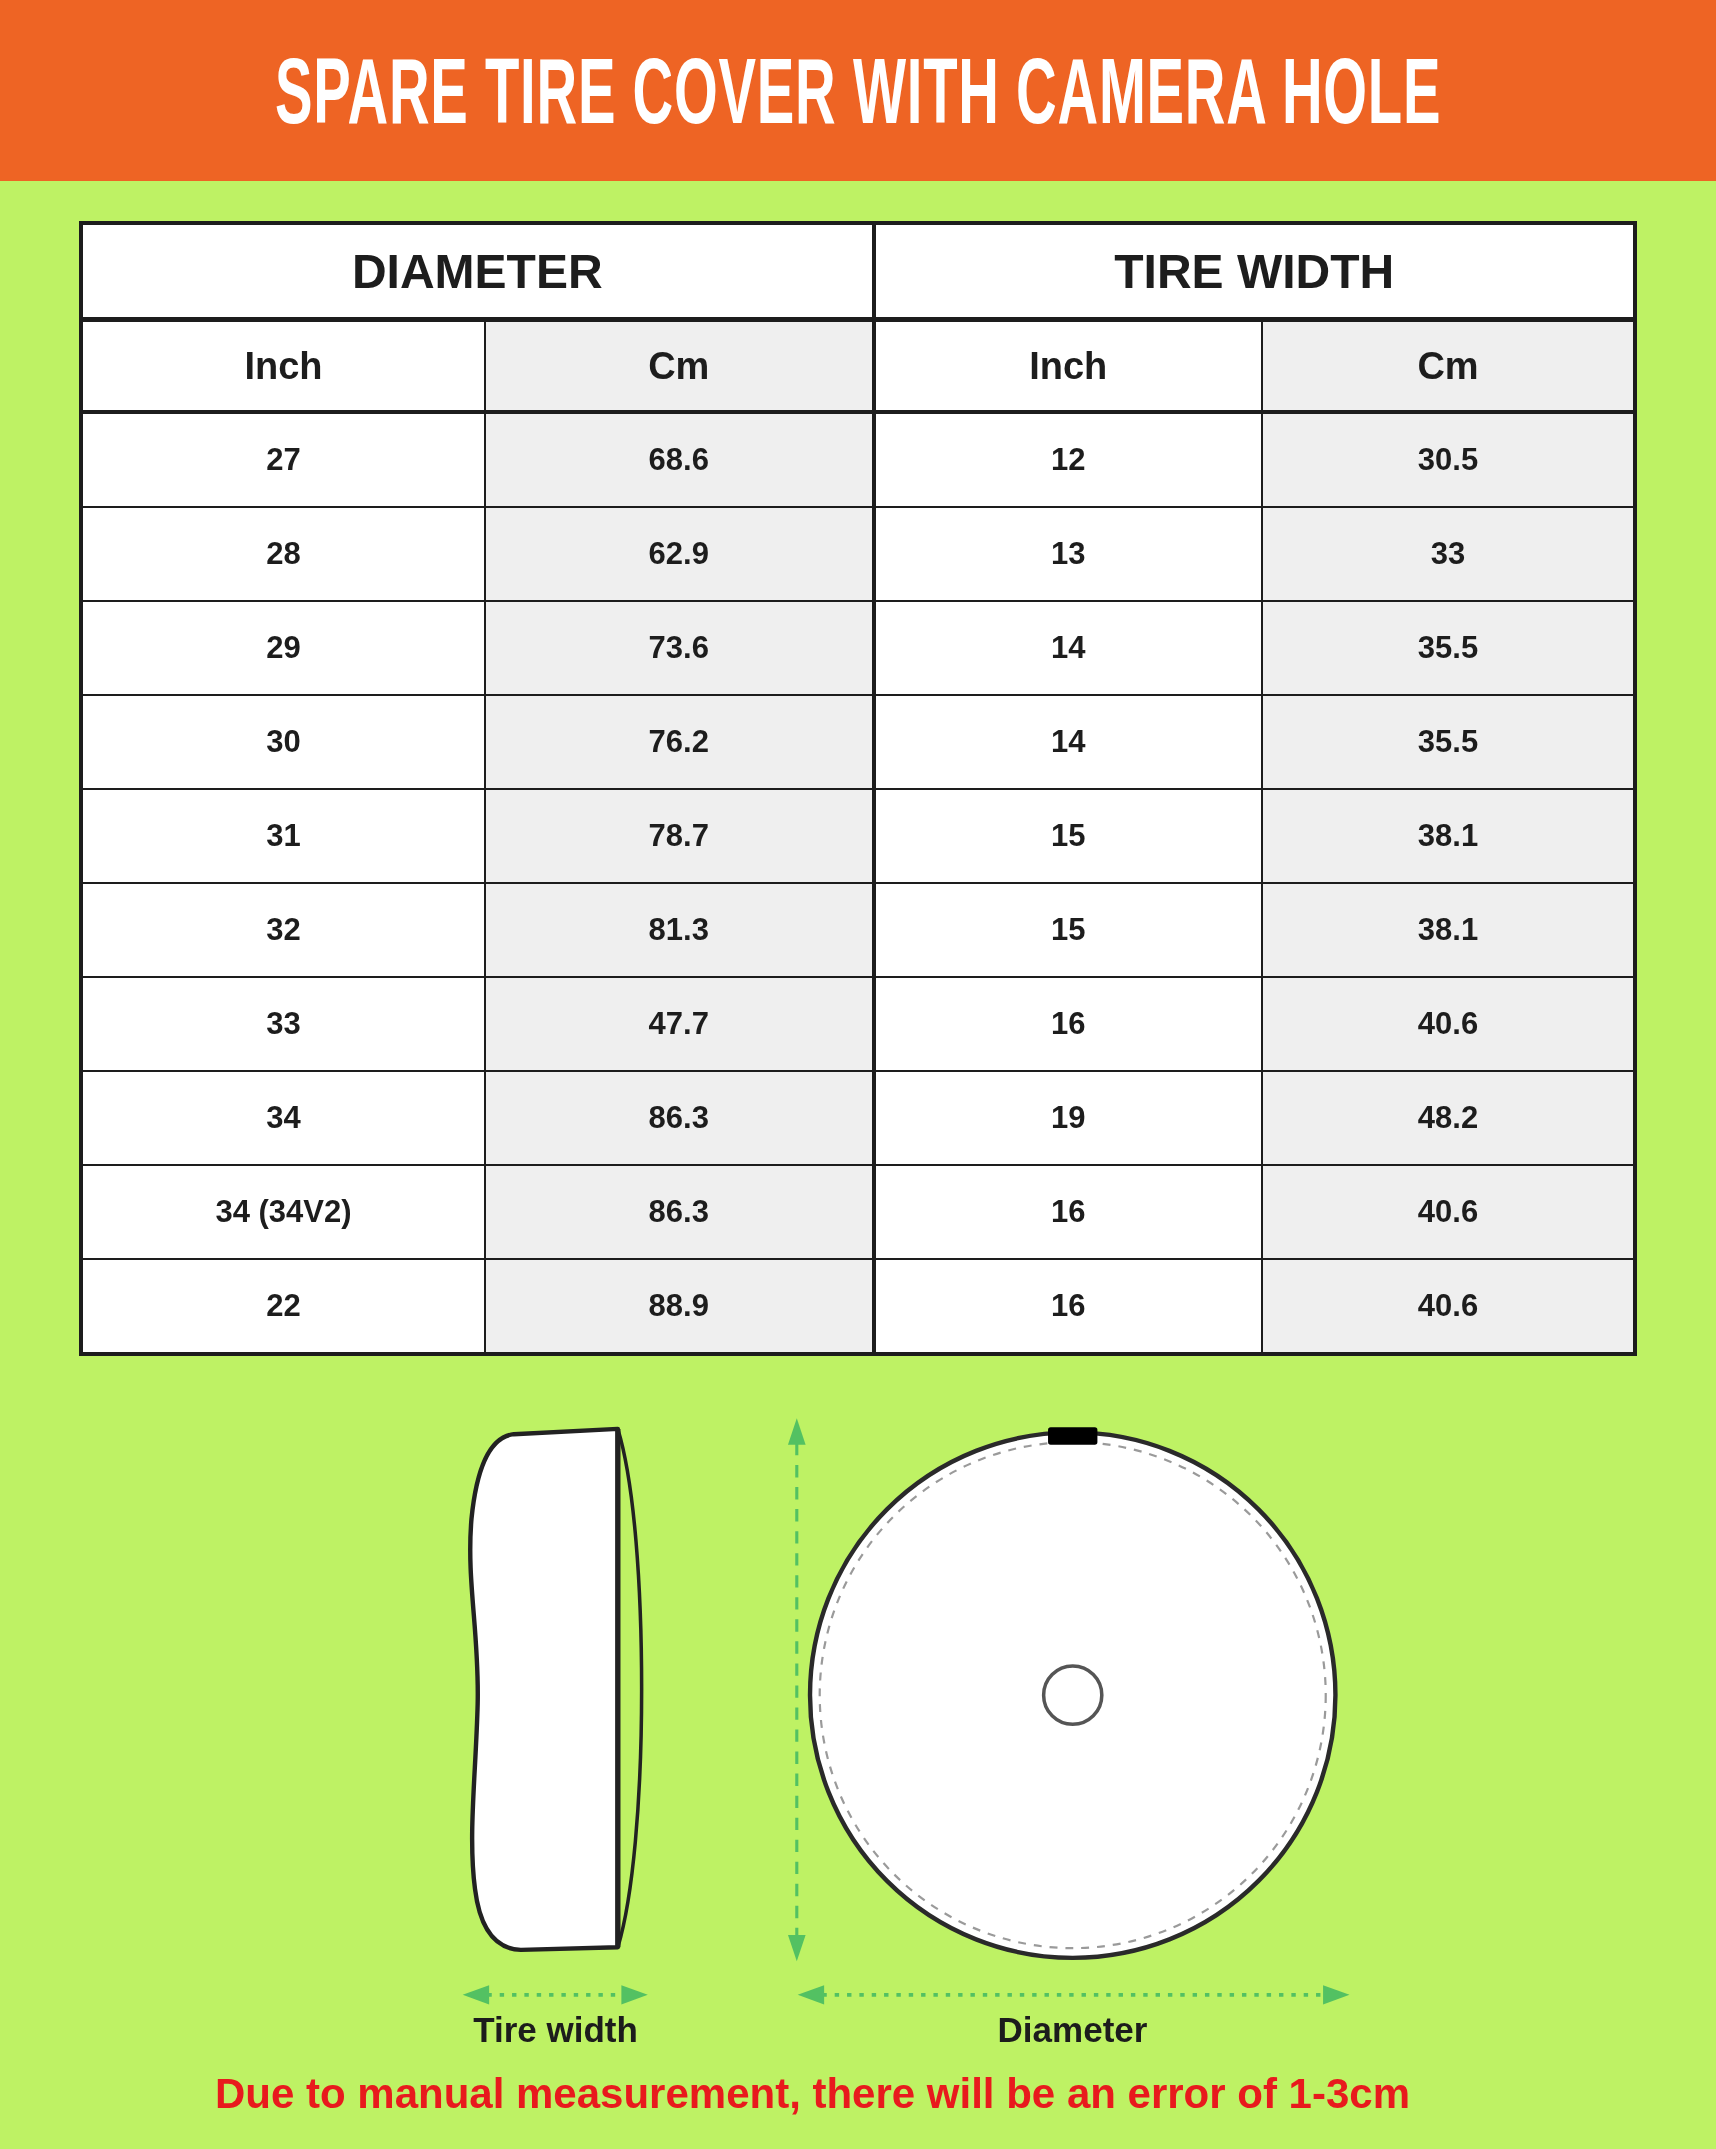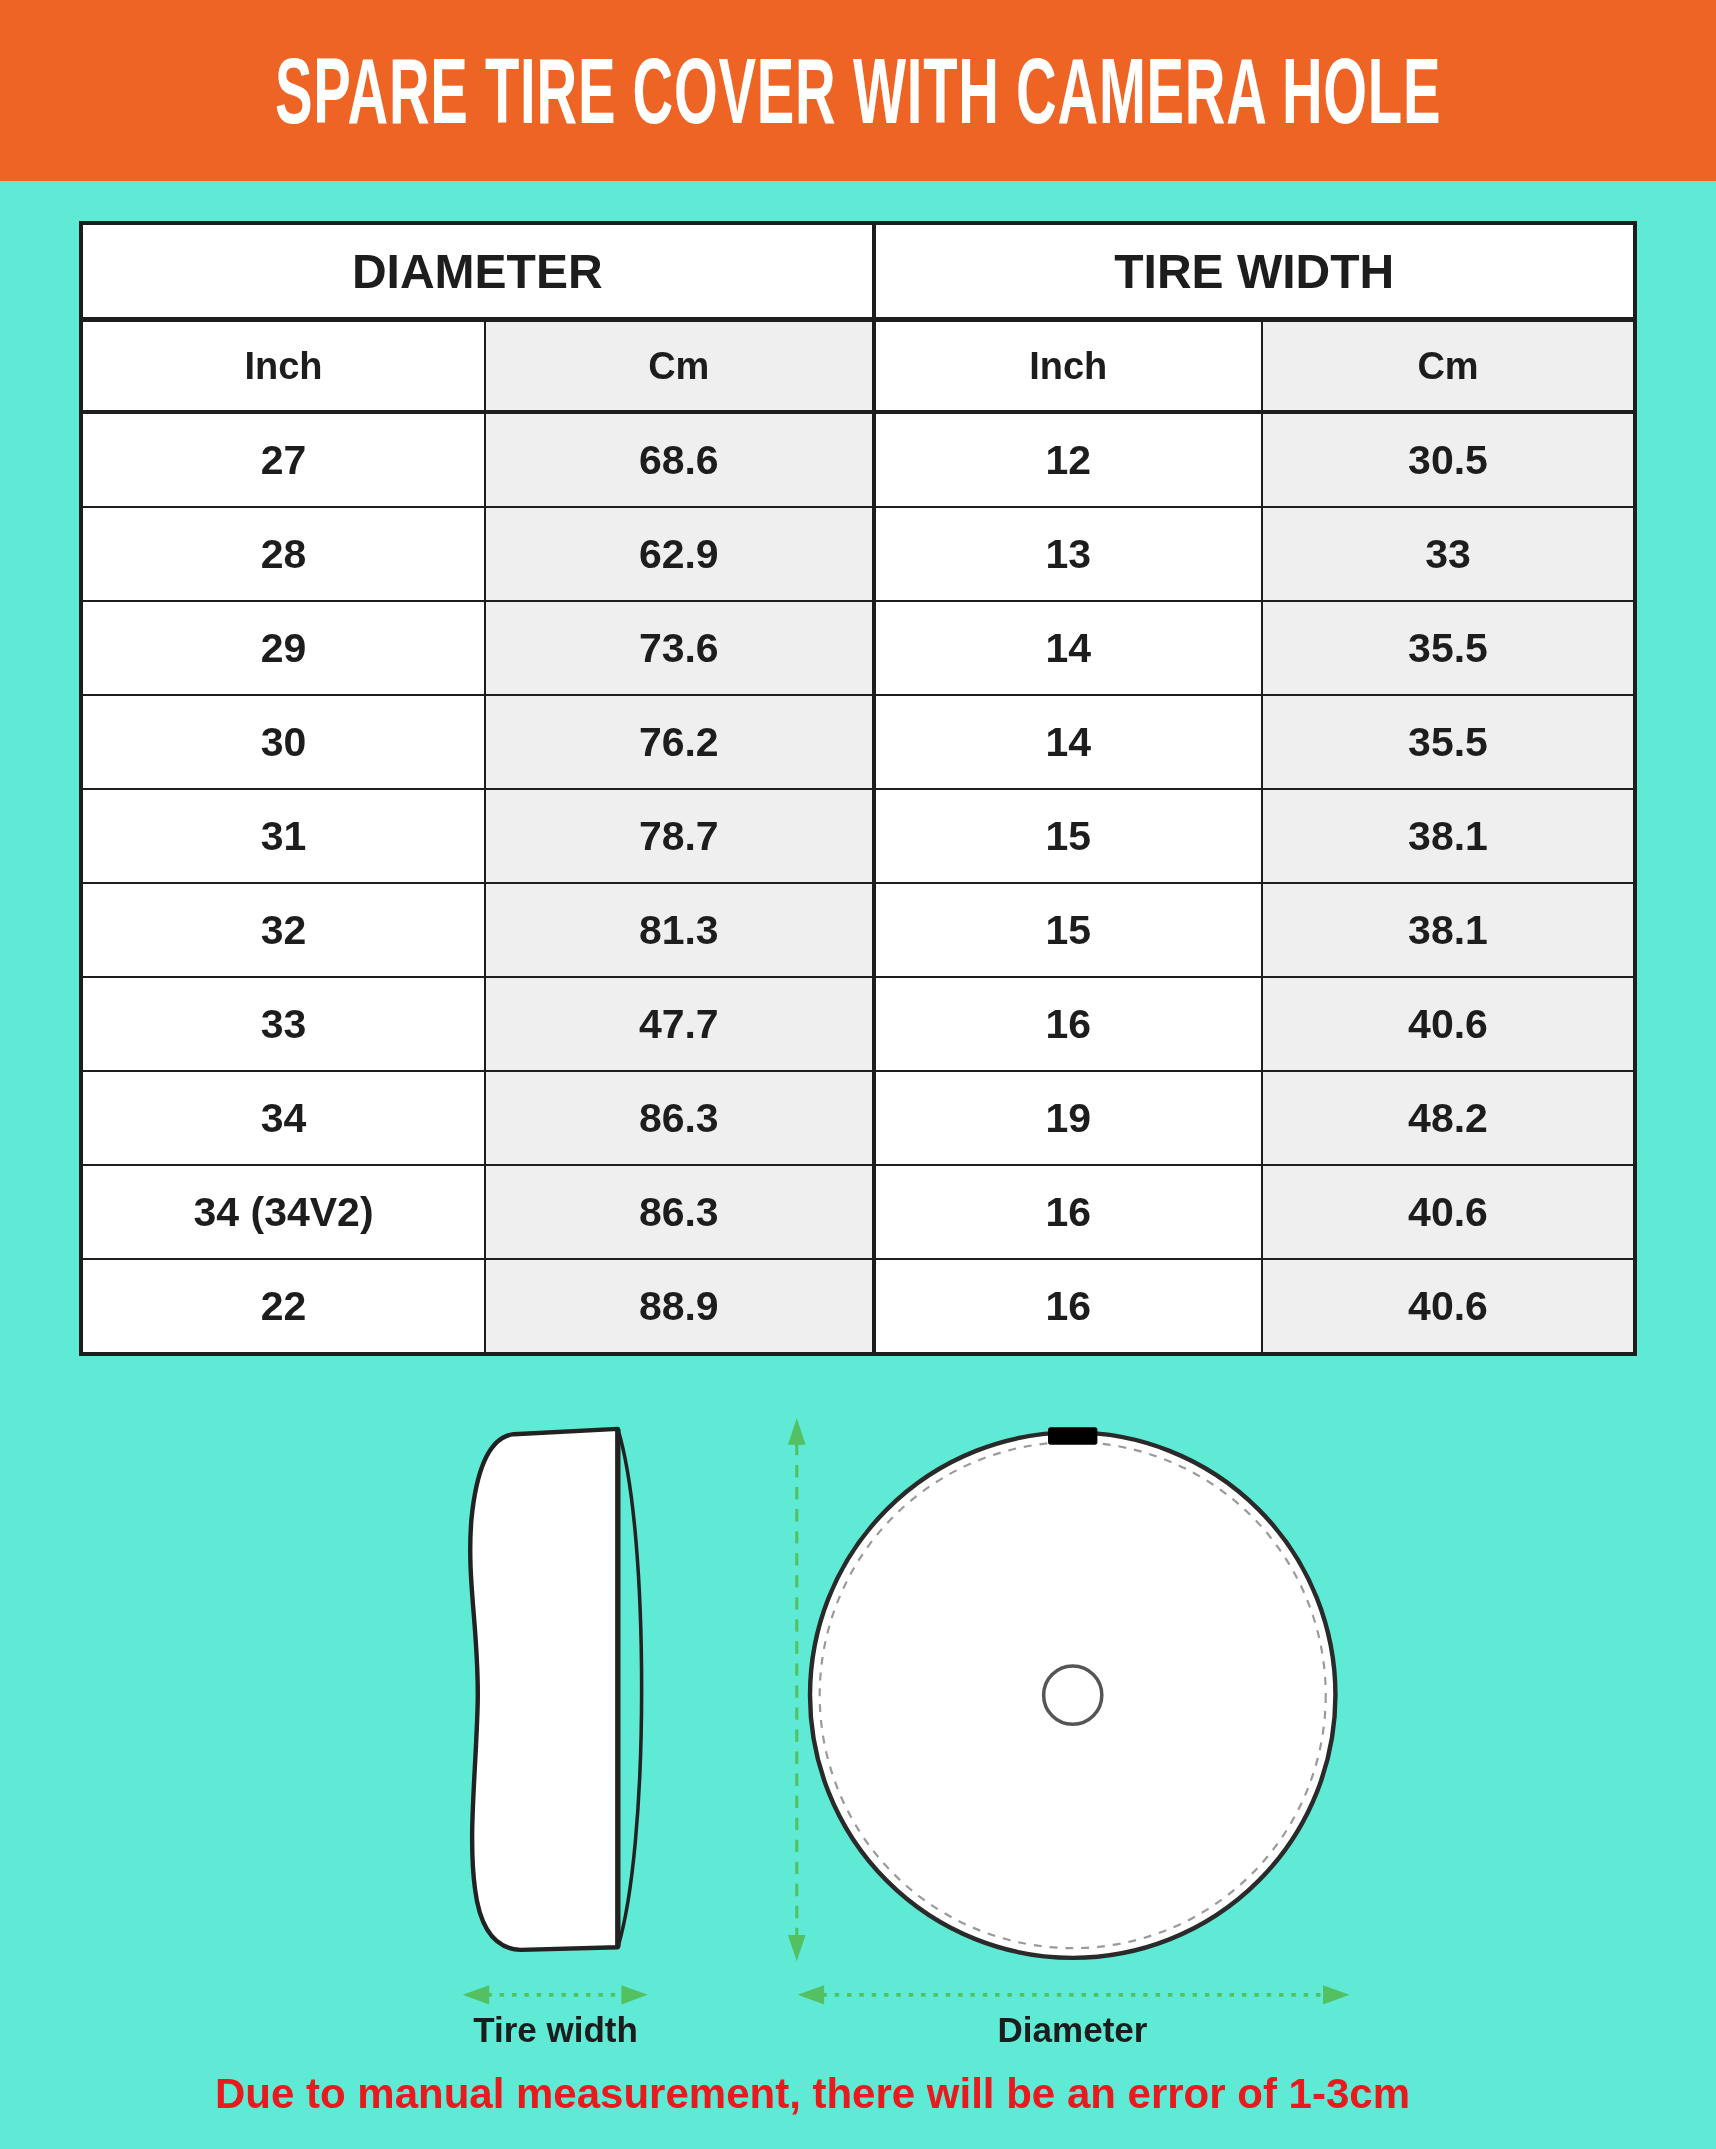--- a/index.html
+++ b/index.html
@@ -1,20 +1,20 @@
 <!DOCTYPE html>
 <html style="font-size:14px"><head>
 <meta charset="utf-8">
 <style>
   html,body{margin:0;padding:0;background:#ffffff;}
   .page{
     position:relative;
     width:1717px;
     height:2149px;
-    background:#5eead4;
+    background:#bef264;
     font-family:"Liberation Sans", sans-serif;
     overflow:hidden;
   }
   
   .banner{
     position:absolute;
     left:0; top:0;
     width:1717px; height:181px;
     background:#EE6424;
     display:flex;
@@ -58,21 +58,21 @@
     border-bottom:5.3px solid #1d1d1d;
   }
   .size-table .sub-row th{
     height:88px;
     font-size:38px;
     font-weight:bold;
     border-bottom:4.4px solid #1d1d1d;
   }
   .size-table td{
     height:92px;
-    font-size:41px;
+    font-size:31px;
     font-weight:bold;
   }
   .size-table .outer-l{border-left:4.4px solid #1d1d1d;}
   .size-table .outer-r{border-right:4.4px solid #1d1d1d;}
   .size-table tr:last-child td{border-bottom:4.4px solid #1d1d1d;}
   .size-table .mid{border-left:4.4px solid #1d1d1d;}
   .size-table .cm{background:#efefef;}
   
   .diagram-svg{
     position:absolute;

